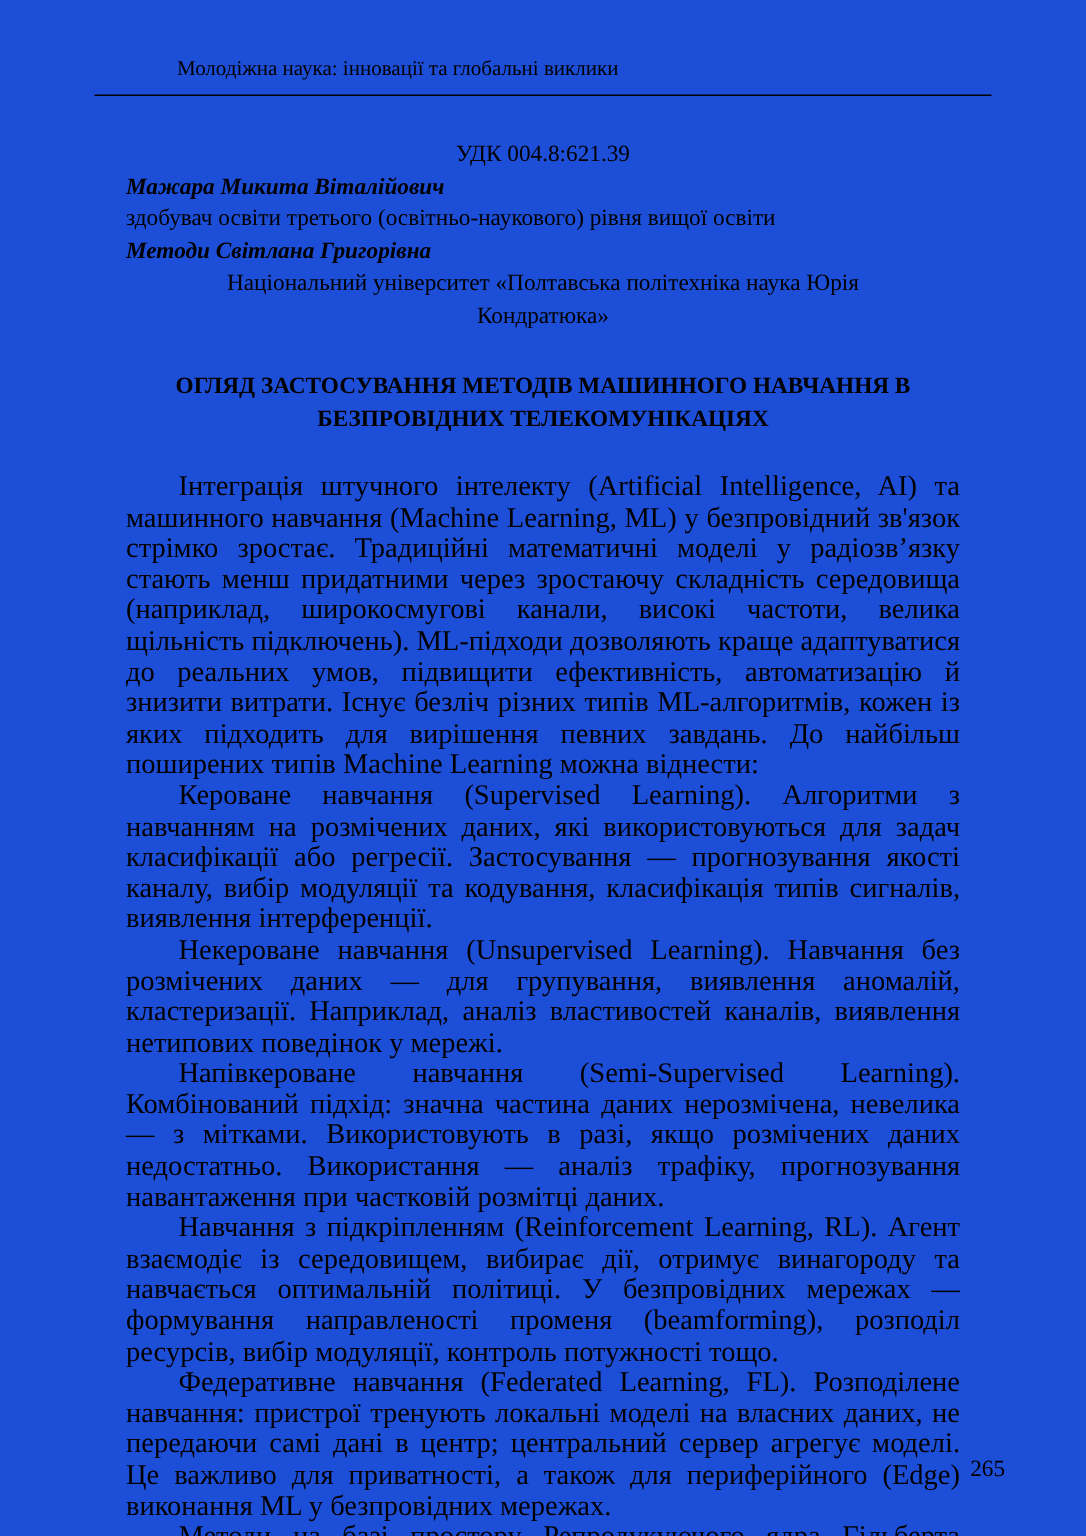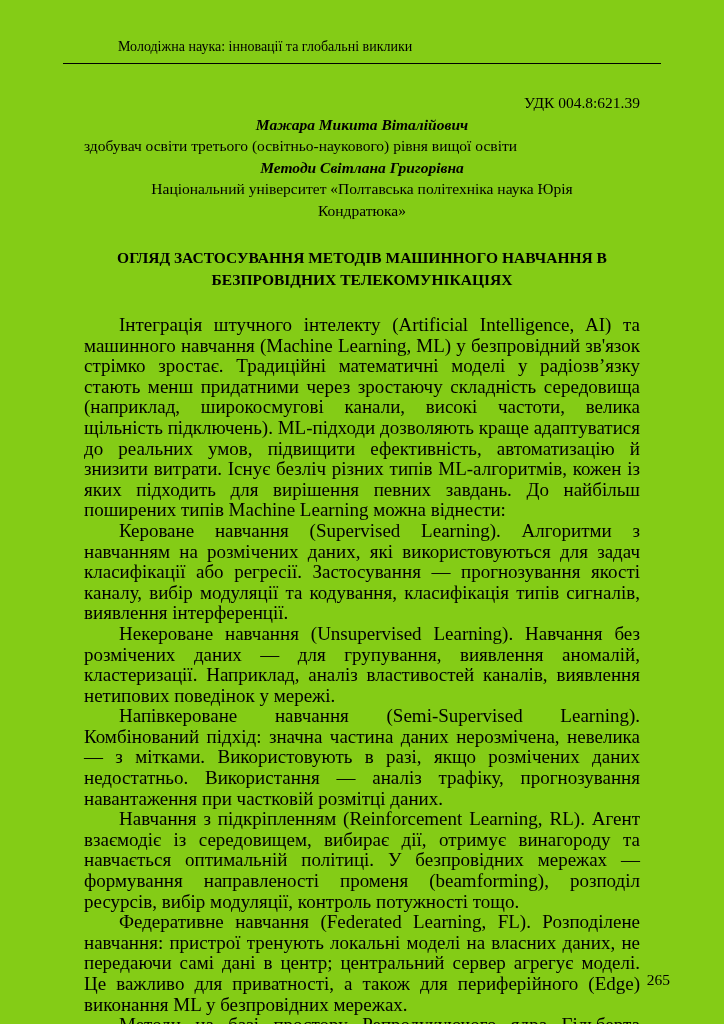--- a/index.html
+++ b/index.html
@@ -5,39 +5,38 @@
   * { margin: 0; padding: 0; box-sizing: border-box; }
   html, body { background: #e8e8e8; }
   body {
     width: 724px; height: 1024px;
     font-family: "Liberation Serif", "DejaVu Serif", serif;
     color: #000;
   }
   .page {
     position: relative;
     width: 724px; height: 1024px;
-    background: #84cc16;
+    background: #1d4ed8;
     padding: 36px 84px 0 84px;
     overflow: hidden;
   }
   .running-header {
     margin: 0 -21px;
     padding: 2px 0 8px 55px;
     border-bottom: 1px solid #000;
     font-size: 14px;
     line-height: 17px;
   }
   .front-matter { margin-top: 28px; }
   .udc {
     font-size: 15.5px;
     line-height: 21.5px;
-    text-align: right;
+    text-align: center;
   }
   .author-name {
-    text-align: center;
     font-weight: bold;
     font-style: italic;
     font-size: 15.5px;
     line-height: 21.5px;
   }
   .author-role {
     font-size: 15.5px;
     line-height: 21.5px;
   }
   .affiliation {

